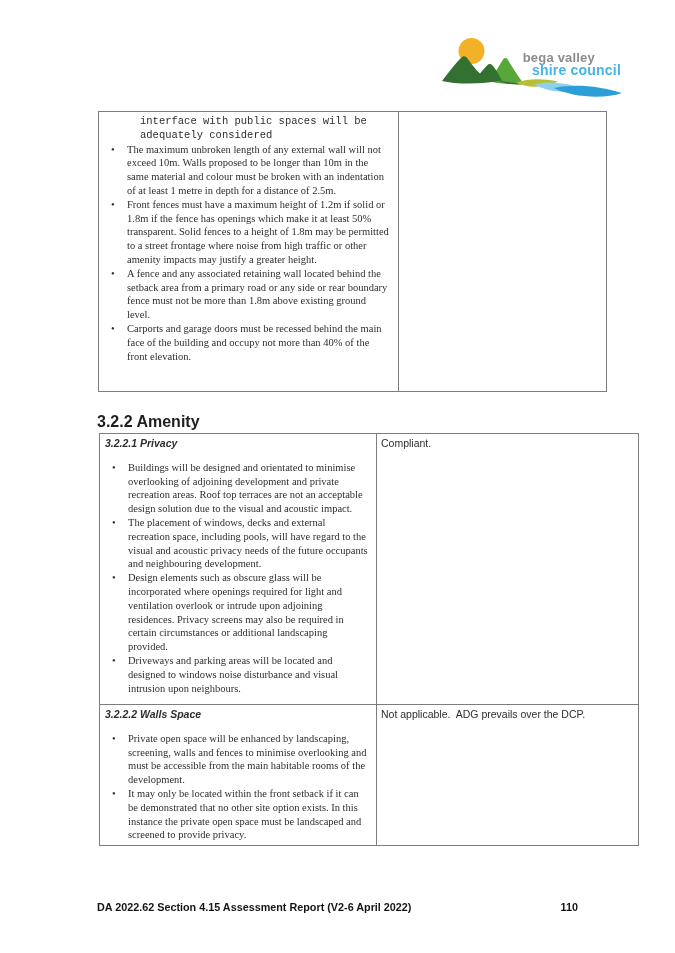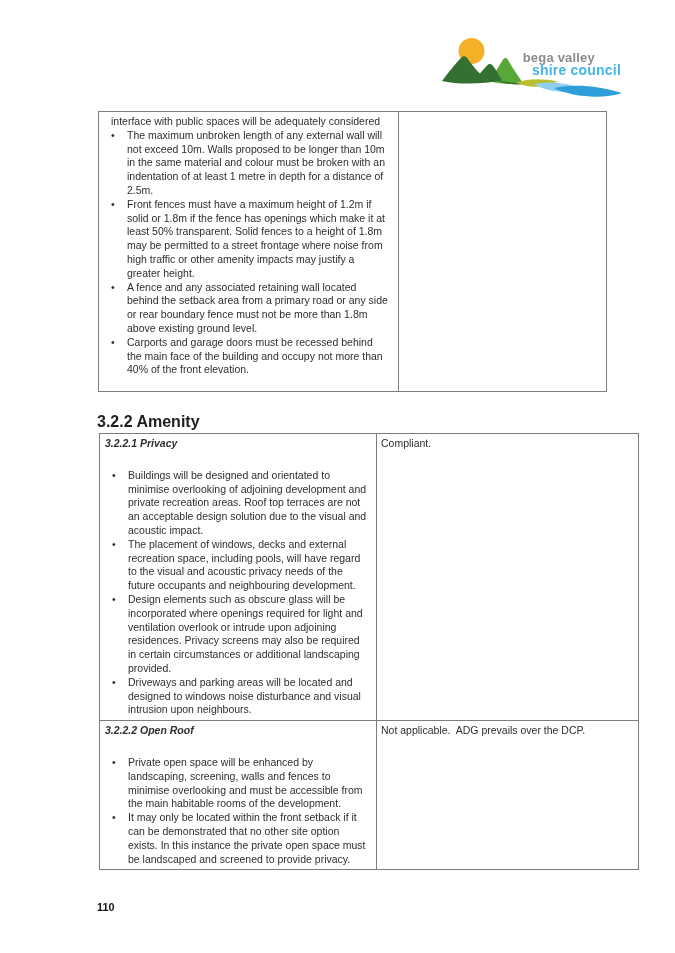--- a/index.html
+++ b/index.html
@@ -15,26 +15,26 @@
   table.doc td {
     border:1px solid #7d7d7d; vertical-align:top;
     font-size:10.5px; line-height:13.8px; padding:3px 8px 3px 4px;
   }
   .t1 { position:absolute; left:98px; top:111px; width:482px; }
   .t1 .col-left  { width:287px; }
   .t1 .col-right { width:195px; }
   .t2 { position:absolute; left:99px; top:433px; width:513px;border-radius:23px; }
   .t2 .col-left  { width:264px; }
   .t2 .col-right { width:249px; }
-  ul.bullets { margin:0; padding:0 0 0 24px; list-style:none; }
+  ul.bullets { margin:0; padding:0 0 0 24px; list-style:none;font-family:Liberation Serif, serif; }
   ul.bullets li { position:relative; }
   ul.bullets li::before { content:"\2022"; position:absolute; left:-16px; top:0; }
-  .cont-text { margin-left:8px; }
+  .cont-text { margin-left:37px;font-family:Liberation Mono, monospace; }
   .cell-head { font-weight:bold; font-style:italic; padding-left:1px; }
-  .t2 ul.bullets { margin-top:18px; }
+  .t2 ul.bullets { margin-top:10px; }
   .assess { white-space:pre-wrap; padding-left:3px; }
   
   .section-heading {
     position:absolute; left:97px; top:413px;
     font-size:16px; font-weight:bold; color:#1e1e1e;
   }
   .footer {
     position:absolute; left:97px; top:901px; width:481px;
     display:flex; justify-content:space-between; align-items:baseline;
     font-size:10.8px; font-weight:bold; color:#141414;
@@ -93,28 +93,29 @@
           <li>Buildings will be designed and orientated to minimise overlooking of adjoining development and private recreation areas. Roof top terraces are not an acceptable design solution due to the visual and acoustic impact.</li>
           <li>The placement of windows, decks and external recreation space, including pools, will have regard to the visual and acoustic privacy needs of the future occupants and neighbouring development.</li>
           <li>Design elements such as obscure glass will be incorporated where openings required for light and ventilation overlook or intrude upon adjoining residences. Privacy screens may also be required in certain circumstances or additional landscaping provided.</li>
           <li>Driveways and parking areas will be located and designed to windows noise disturbance and visual intrusion upon neighbours.</li>
         </ul>
       </td>
       <td class="col-right assess">Compliant.</td>
     </tr>
     <tr>
       <td class="col-left" style="height:129px;">
-        <div class="cell-head">3.2.2.2 Open Roof</div>
+        <div class="cell-head">3.2.2.2 Walls Space</div>
         <ul class="bullets">
           <li>Private open space will be enhanced by landscaping, screening, walls and fences to minimise overlooking and must be accessible from the main habitable rooms of the development.</li>
           <li>It may only be located within the front setback if it can be demonstrated that no other site option exists. In this instance the private open space must be landscaped and screened to provide privacy.</li>
         </ul>
       </td>
       <td class="col-right assess">Not applicable.  ADG prevails over the DCP.</td>
     </tr>
   </tbody>
     </table>
 
   <div class="footer">
+    <span>DA 2022.62 Section 4.15 Assessment Report (V2-6 April 2022)</span>
     <span>110</span>
   </div>
 
 </div>
 
 </body></html>

